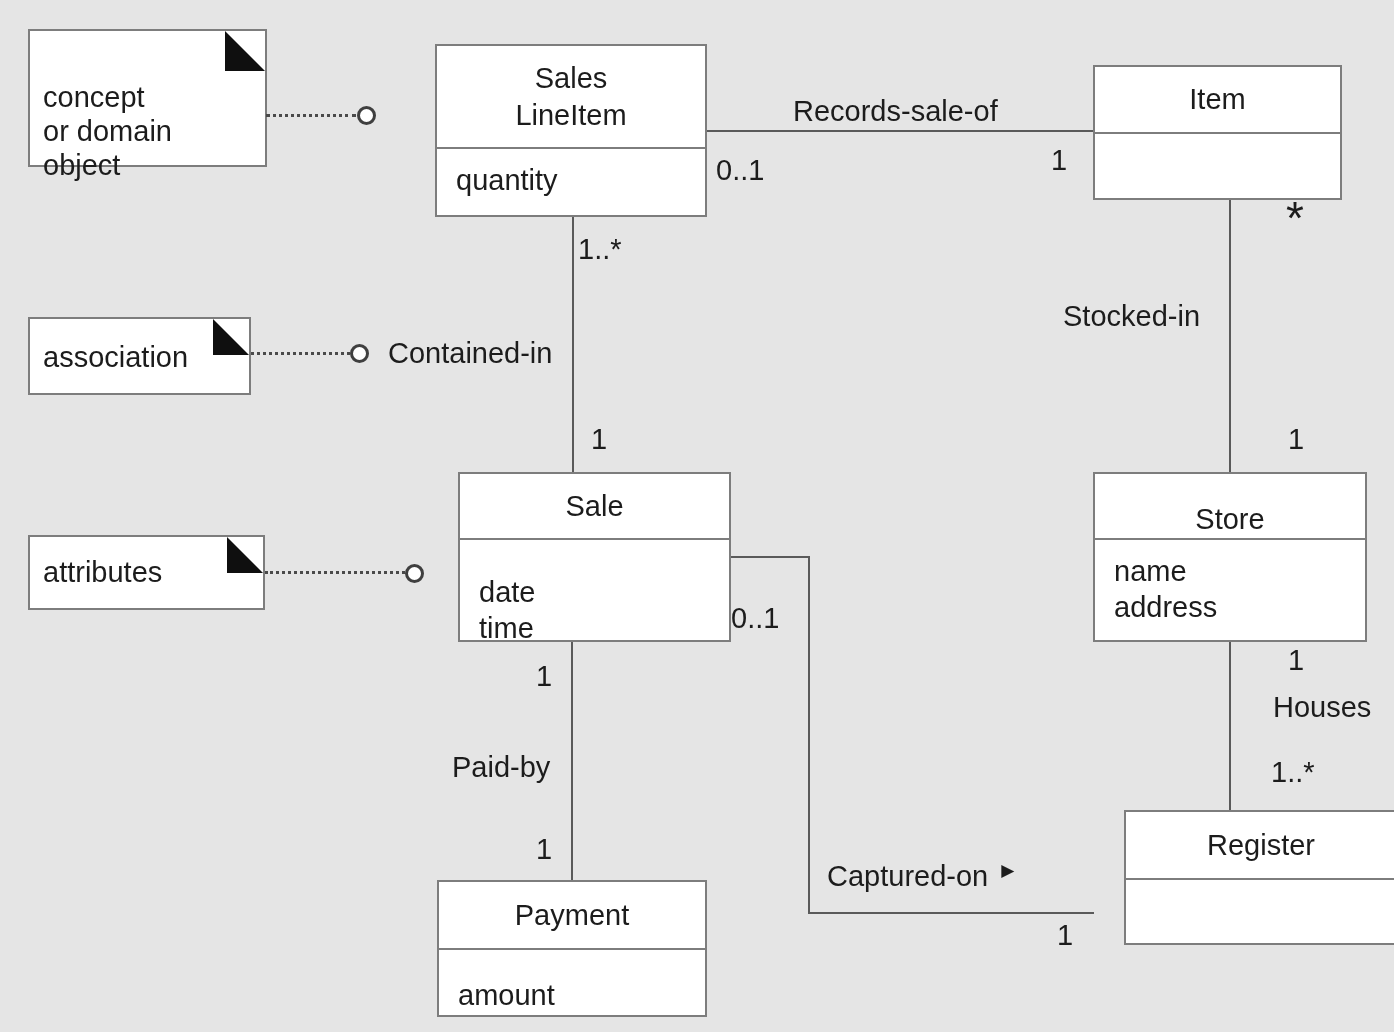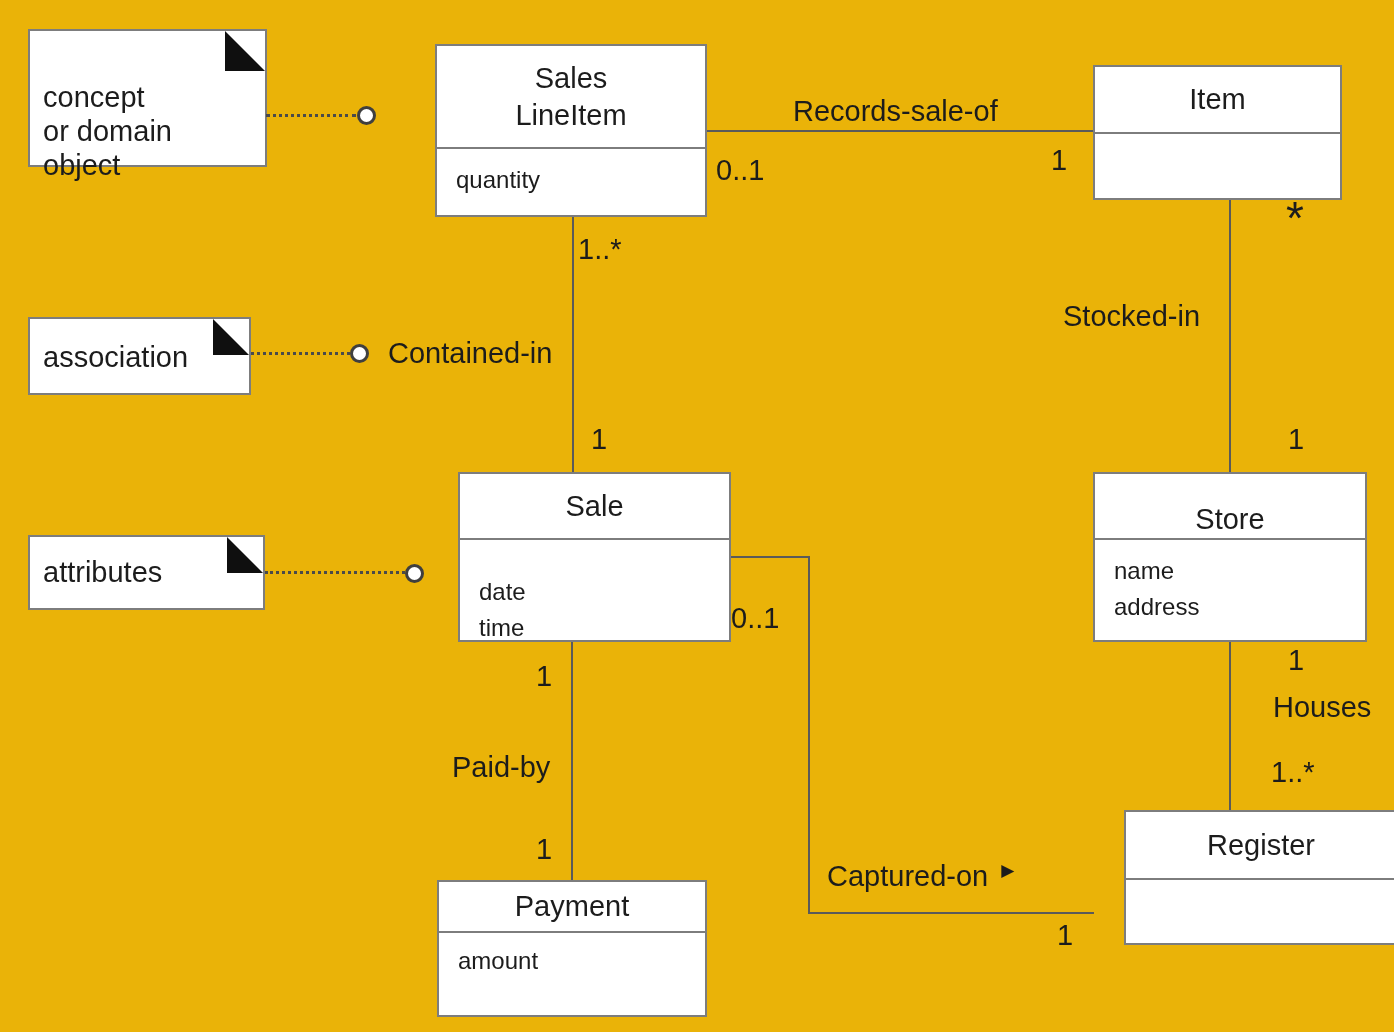--- a/index.html
+++ b/index.html
@@ -4,21 +4,21 @@
 <style>
   html, body {
     margin: 0;
     padding: 0;
     background: #ffffff;
   }
   .canvas {
     position: relative;
     width: 1394px;
     height: 1032px;
-    background: #eab308;
+    background: #e5e5e5;
     font-family: "Liberation Sans", "DejaVu Sans", sans-serif;
     color: #1c1c1c;
     overflow: hidden;
   }
 
   
   .cls {
     position: absolute;
     background: #ffffff;
     border: 2px solid #7d7d7d;
@@ -33,21 +33,21 @@
     flex-direction: column;
     align-items: center;
     justify-content: center;
     font-size: 29px;
     line-height: 37px;
     flex: 0 0 auto;
   }
   .cls-attrs {
     flex: 1 1 auto;
     padding: 13px 0 0 19px;
-    font-size: 24px;
+    font-size: 29px;
     line-height: 36px;
     text-align: left;
   }
 
   
   .note {
     position: absolute;
     background: #ffffff;
     border: 2px solid #7d7d7d;
     box-sizing: border-box;
@@ -177,24 +177,24 @@
     <div class="cls-name" style="height:66px;justify-content:flex-end;">
       <span>Store</span>
     </div>
     <div class="cls-attrs">
       <div>name</div>
       <div>address</div>
     </div>
   </div>
 
   <div class="cls" style="left:437px; top:880px; width:270px; height:137px;">
-    <div class="cls-name" style="height:51px;text-align:center;">
+    <div class="cls-name" style="height:68px;text-align:center;">
       <span>Payment</span>
     </div>
-    <div class="cls-attrs" style="padding-top:10px;">
+    <div class="cls-attrs" style="padding-top:27px;">
       <div>amount</div>
     </div>
   </div>
 
   <div class="cls" style="left:1124px; top:810px; width:274px; height:135px;">
     <div class="cls-name" style="height:68px;">
       <span>Register</span>
     </div>
     <div class="cls-attrs"></div>
   </div>

